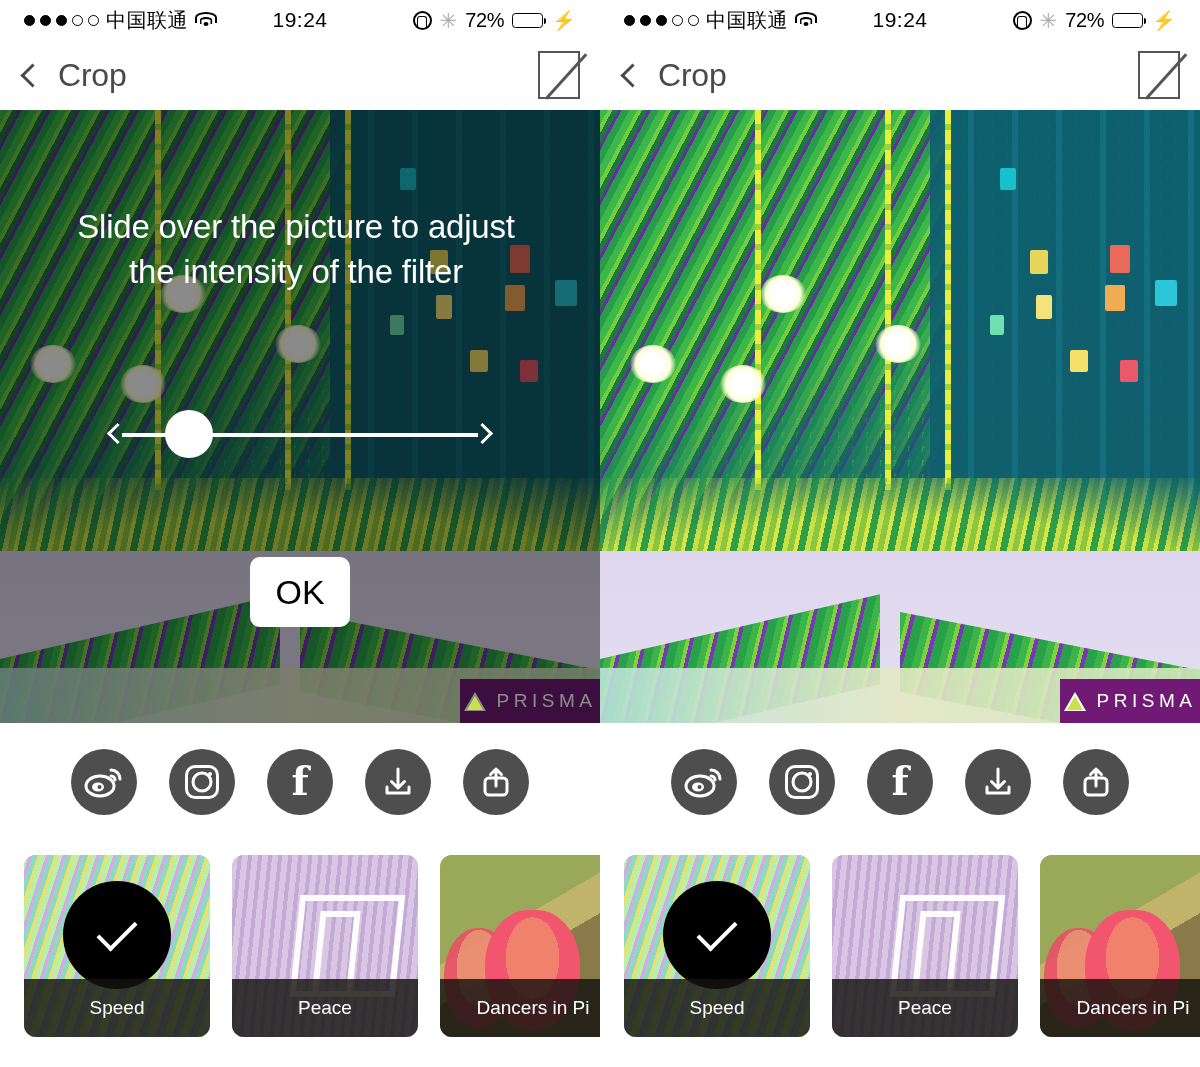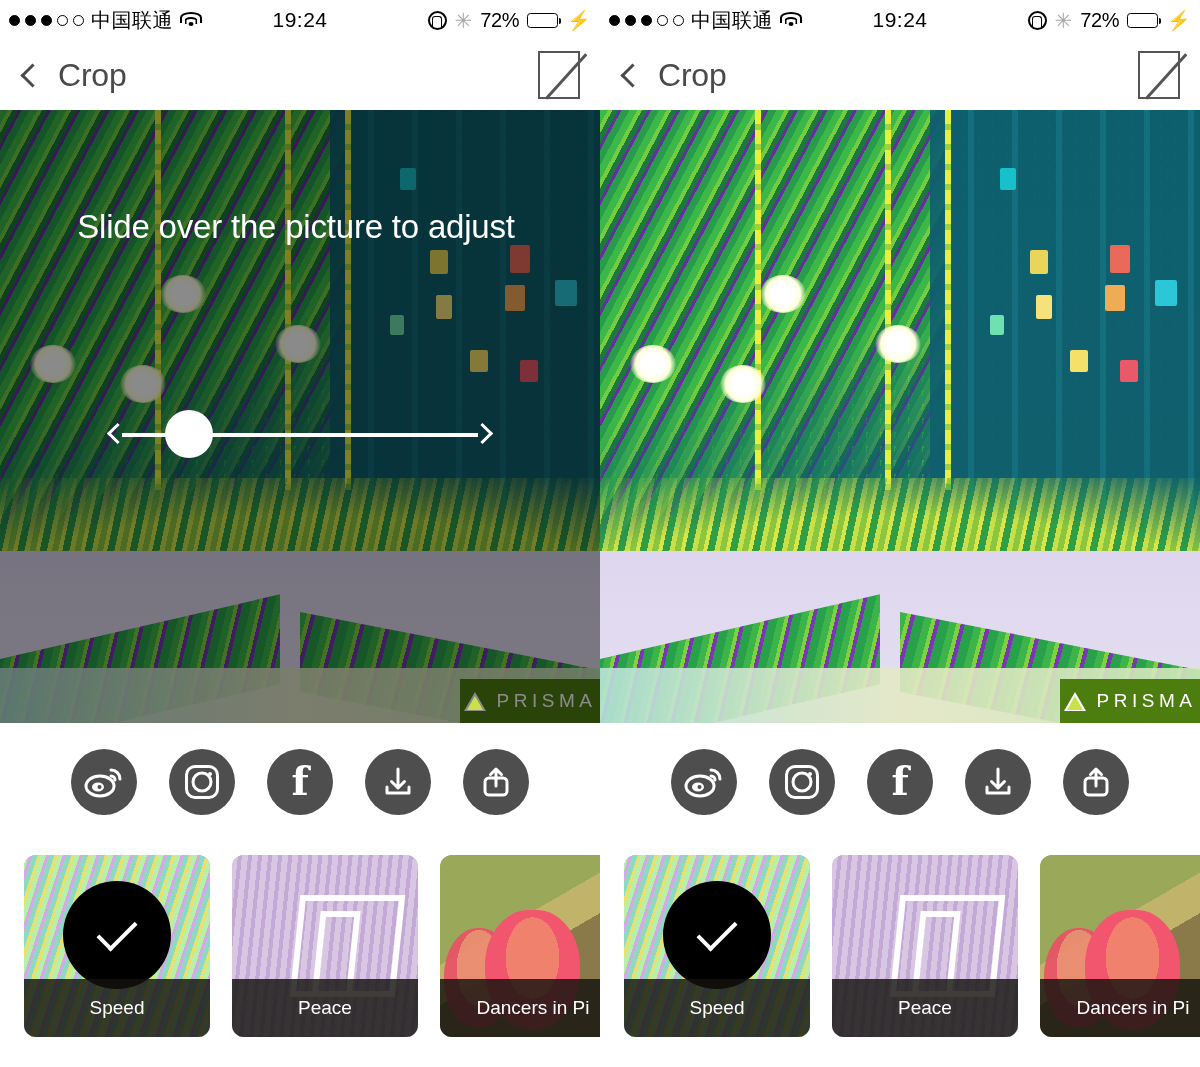--- a/index.html
+++ b/index.html
@@ -5,21 +5,21 @@
   * { margin:0; padding:0; box-sizing:border-box; }
   html,body { width:1200px; height:1067px; background:#ffffff;
     font-family:"Liberation Sans", sans-serif; overflow:hidden; }
 
   .screens { display:flex; width:1200px; height:1067px; }
   .phone { width:600px; height:1067px; position:relative; background:#fff;
            overflow:hidden; }
 
   
   .statusbar { height:40px; display:flex; align-items:center;
-               padding:0 9px; position:relative; }
+               padding:0 24px; position:relative; }
   .sb-left { display:flex; align-items:center; gap:7px; }
   .dots { display:flex; gap:5px; align-items:center; }
   .dot { width:11px; height:11px; border-radius:50%;
          border:1.6px solid #000; }
   .dot.filled { background:#000; }
   .carrier { font-size:20px; color:#000; letter-spacing:.5px;
              font-family:"DejaVu Sans", sans-serif; }
   .wifi { width:22px; height:17px; position:relative; display:inline-block; }
   .wifi i { position:absolute; left:50%; border:2.4px solid #000;
             border-bottom:none; border-radius:50% 50% 0 0;
@@ -96,21 +96,21 @@
     mask-image:radial-gradient(100% 120% at 50% 100%,#000 60%,transparent 100%); }
   .l-ground { position:absolute; left:0; bottom:0; width:100%; height:28%;
     background:linear-gradient(#ddd6ee,#e6e0f2); }
   .l-stripe { position:absolute; background:
     repeating-linear-gradient(104deg,
       #3cb44a 0 7px,#7fd13f 7px 11px,#7b35b5 11px 15px,#29a04a 15px 24px); }
   .l-road { position:absolute; left:0; bottom:0; width:100%; height:9%;
     background:linear-gradient(90deg,#b8e3d8,#e4e9c4,#cfe7bb); opacity:.9; }
 
   .prisma { position:absolute; right:0; bottom:0; height:44px; width:140px;
-    background:#4d7c0f; display:flex; align-items:center;
+    background:#701a75; display:flex; align-items:center;
     justify-content:center; gap:11px; }
   .prisma-tri { width:0; height:0; border-left:11px solid transparent;
     border-right:11px solid transparent; border-bottom:19px solid transparent;
     position:relative; }
   .prisma-tri::after { content:""; position:absolute; left:-11px; top:0;
     width:0; height:0; border-left:11px solid transparent;
     border-right:11px solid transparent; border-bottom:19px solid #fff; }
   .prisma-tri::before { content:""; position:absolute; left:-8px; top:4px;
     width:0; height:0; border-left:8px solid transparent;
     border-right:8px solid transparent; border-bottom:14px solid #c9e24b;
@@ -261,27 +261,29 @@
         <div class="l-road"></div>
       </div>
       <div class="prisma">
         <span class="prisma-tri"></span>
         <span class="prisma-txt">PRISMA</span>
       </div>
 
       <div class="dim"></div>
       <div class="hint">
         <div>Slide over the picture to adjust</div>
+        <div>the intensity of the filter</div>
       </div>
       <div class="slider">
         <span class="s-arL"></span>
         <span class="s-line"></span>
         <span class="s-arR"></span>
         <span class="s-knob"></span>
       </div>
+      <div class="okbtn">OK</div>
     </div>
 
     <div class="share">
       <div class="sbtn">
         <svg width="40" height="32" viewBox="0 0 40 32">
           <ellipse cx="16" cy="20" rx="14" ry="10" fill="none" stroke="#fff" stroke-width="3"></ellipse>
           <ellipse cx="14" cy="21" rx="6" ry="4.5" fill="#fff"></ellipse>
           <circle cx="15.5" cy="21" r="2" fill="#4e4e4e"></circle>
           <path d="M27 4a9 9 0 0 1 9 9" fill="none" stroke="#fff" stroke-width="3" stroke-linecap="round"></path>
           <path d="M27 10a4 4 0 0 1 4 4" fill="none" stroke="#fff" stroke-width="3" stroke-linecap="round"></path>

